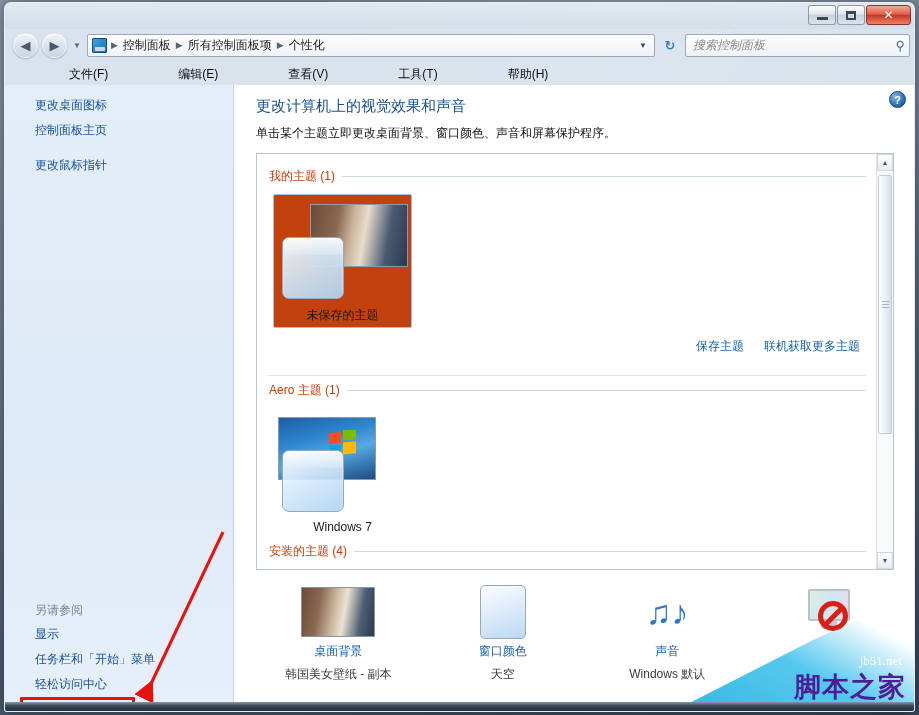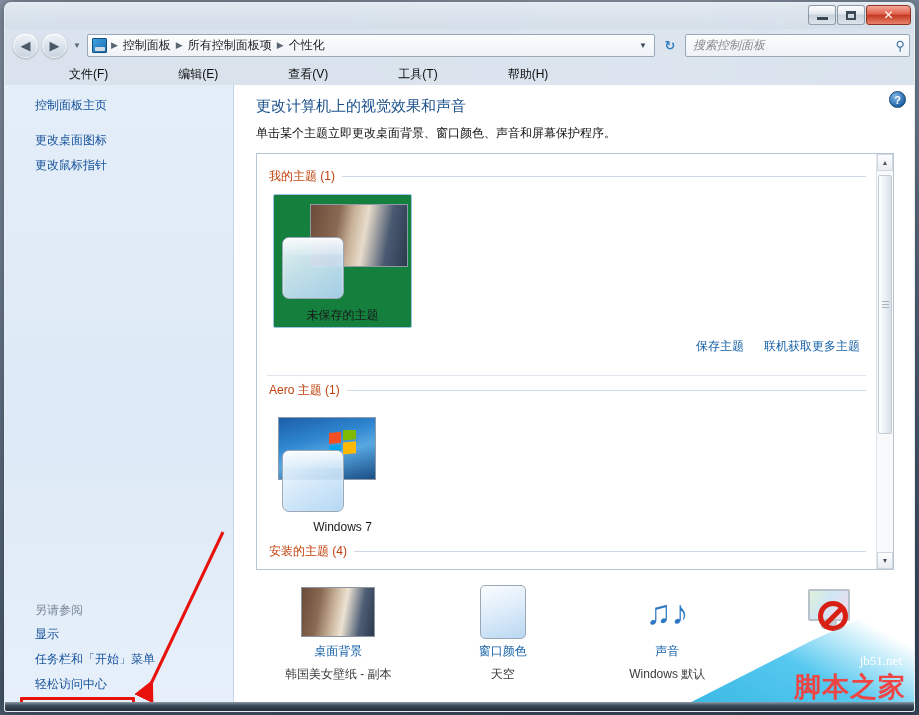--- a/index.html
+++ b/index.html
@@ -216,21 +216,21 @@
     color: #c2410c; font-size: 12px;
     margin: 6px 0 9px 2px;
   }
   .group-head .line { flex: 1 1 auto; height: 1px; background: #cfd9e3; }
   .theme-row { display: flex; gap: 23px; padding-left: 6px; }
   .theme-item {
     width: 139px; padding: 4px 4px 3px 4px;
     display: flex; flex-direction: column; align-items: center;
   }
   .theme-item.selected {
-    background: #15803d;
+    background: #c2410c;
     border: 1px solid #9cc3e4;
     border-radius: 2px;
   }
   .thumb-wrap { position: relative; width: 130px; height: 103px; }
   .thumb-pic {
     position: absolute; right: 0; top: 5px;
     width: 98px; height: 63px;
     border: 1px solid #8f9aa6;
     background-size: cover;
   }
@@ -343,21 +343,21 @@
     background: linear-gradient(28deg, #2fb4e0 0%, #56c8ef 45%, rgba(120,215,245,0) 72%);
     clip-path: polygon(100% 0, 100% 100%, 0 100%, 55% 42%);
   }
   #wm-bottom .url {
     position:absolute; right: 12px; bottom: 42px;
     color:#fff; font-size: 13px;
     font-family: "Liberation Serif", serif;
   }
   #wm-bottom .cn {
     position:absolute; right: 8px; bottom: 6px;
-    color:#ef4444; font-size: 27px; font-weight: bold;
+    color:#4c1d95; font-size: 27px; font-weight: bold;
     letter-spacing: 1px;
   }
   #framebottom {
     position:absolute; left:0; right:0; bottom:0; height: 9px;
     background: linear-gradient(180deg,#8d9aa8,#3d4a58 40%,#202c38);
   }
 </style>
 </head>
 <body>
 
@@ -407,22 +407,22 @@
       <div class="mi">文件(F)</div>
       <div class="mi">编辑(E)</div>
       <div class="mi">查看(V)</div>
       <div class="mi">工具(T)</div>
       <div class="mi">帮助(H)</div>
     </div>
 
     <div id="body">
 
       <div id="sidebar">
+        <div class="side-link">更改桌面图标</div>
         <div class="side-link home">控制面板主页</div>
-        <div class="side-link">更改桌面图标</div>
         <div class="side-link">更改鼠标指针</div>
 
         <div id="seealso-wrap">
           <div class="seealso-head">另请参阅</div>
           <div class="side-link boxed">显示</div>
           <div class="side-link">任务栏和「开始」菜单</div>
           <div class="side-link">轻松访问中心</div>
         </div>
 
         <div id="redbox"></div>

